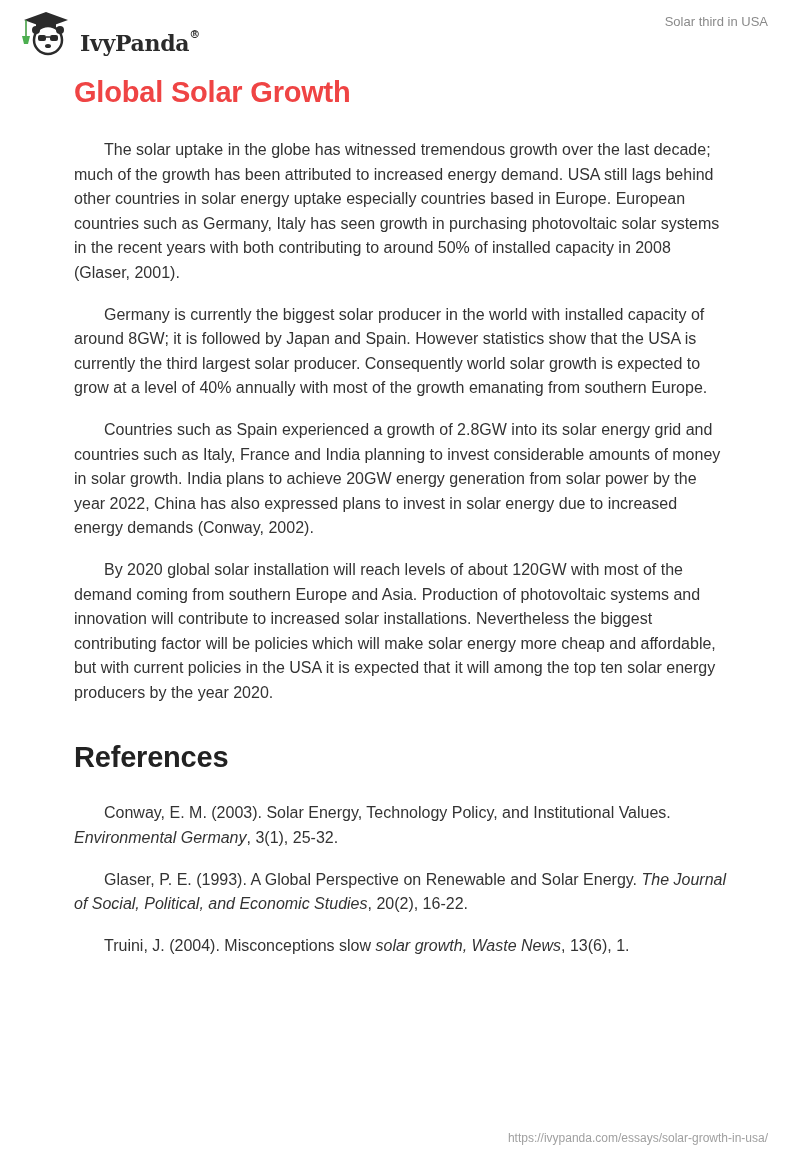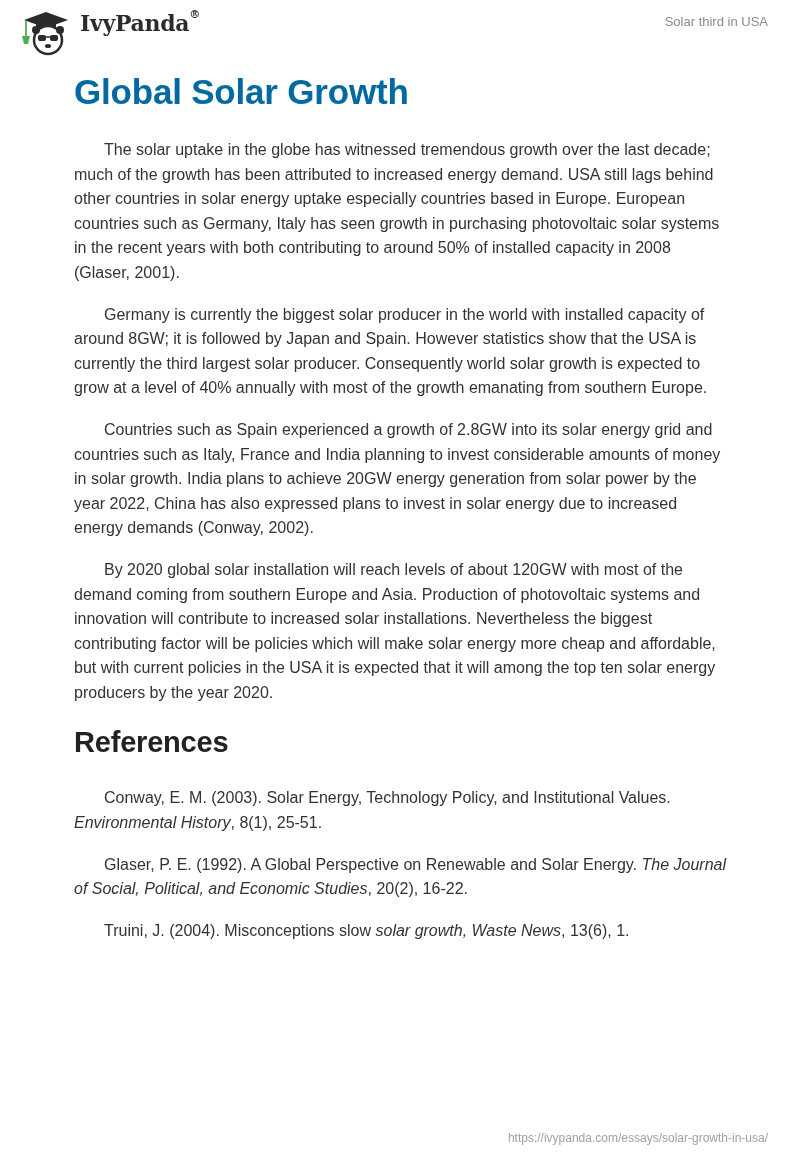--- a/index.html
+++ b/index.html
@@ -1,26 +1,26 @@
 <!DOCTYPE html>
 <html><head>
 <meta charset="utf-8">
 <style>
   html, body { margin: 0; padding: 0; background: #ffffff; }
   body { width: 800px; height: 1160px; position: relative; overflow: hidden;
          font-family: "Liberation Sans", sans-serif; color: #333333; }
   .header { position: absolute; left: 0; top: 0; width: 800px; height: 60px; }
-  .logo { position: absolute; left: 16px; top: 10px; display: flex; align-items: flex-start; }
+  .logo { position: absolute; left: 16px; top: 10px; display: flex; align-items: flex-end; }
   .logo svg { width: 60px; height: 46px; }
   .logo-text { font-family: "DejaVu Serif", serif; font-weight: bold; font-size: 22px; color: #2b2b2b; margin-left: 4px; letter-spacing: -0.3px; }
   .logo-text sup { font-size: 11px; vertical-align: top; position: relative; top: -2px; }
   .running-title { position: absolute; right: 32px; top: 14px; font-size: 13px; color: #8a8a8a; }
   .content { position: absolute; left: 74px; top: 72px; width: 660px; }
-  h1 { font-size: 35px; font-weight: bold; color: #0369a1; margin: 0 0 26px 0; line-height: 40px; letter-spacing: -0.2px; }
-  h2 { font-size: 29px; font-weight: bold; color: #222222; margin: 17px 0 24px 0; line-height: 40px; letter-spacing: -0.2px; }
+  h1 { font-size: 29px; font-weight: bold; color: #ef4444; margin: 0 0 26px 0; line-height: 40px; letter-spacing: -0.2px; }
+  h2 { font-size: 29px; font-weight: bold; color: #222222; margin: 32px 0 24px 0; line-height: 40px; letter-spacing: -0.2px; }
   p { font-size: 16px; line-height: 24.6px; margin: 0 8px 17px 0; text-indent: 30px; color: #333333; }
   p.ref { margin-bottom: 17px; }
   .footer-url { position: absolute; right: 32px; top: 1131px; font-size: 12px; color: #a0a0a0; }
 </style>
 </head>
 <body>
 
 <div class="header">
   <div class="logo">
     <svg viewBox="0 0 60 46">
@@ -44,18 +44,18 @@
 </div>
 
 <div class="content">
   <h1>Global Solar Growth</h1>
   <p>The solar uptake in the globe has witnessed tremendous growth over the last decade; much of the growth has been attributed to increased energy demand. USA still lags behind other countries in solar energy uptake especially countries based in Europe. European countries such as Germany, Italy has seen growth in purchasing photovoltaic solar systems in the recent years with both contributing to around 50% of installed capacity in 2008 (Glaser, 2001).</p>
   <p>Germany is currently the biggest solar producer in the world with installed capacity of around 8GW; it is followed by Japan and Spain. However statistics show that the USA is currently the third largest solar producer. Consequently world solar growth is expected to grow at a level of 40% annually with most of the growth emanating from southern Europe.</p>
   <p>Countries such as Spain experienced a growth of 2.8GW into its solar energy grid and countries such as Italy, France and India planning to invest considerable amounts of money in solar growth. India plans to achieve 20GW energy generation from solar power by the year 2022, China has also expressed plans to invest in solar energy due to increased energy demands (Conway, 2002).</p>
   <p>By 2020 global solar installation will reach levels of about 120GW with most of the demand coming from southern Europe and Asia. Production of photovoltaic systems and innovation will contribute to increased solar installations. Nevertheless the biggest contributing factor will be policies which will make solar energy more cheap and affordable, but with current policies in the USA it is expected that it will among the top ten solar energy producers by the year 2020.</p>
 
   <h2>References</h2>
-  <p class="ref"><span>Conway, E. M. (2003). Solar Energy, Technology Policy, and Institutional Values. </span><i>Environmental History</i><span>, 8(1), 25-51.</span></p>
-  <p class="ref"><span>Glaser, P. E. (1992). A Global Perspective on Renewable and Solar Energy. </span><i>The Journal of Social, Political, and Economic Studies</i><span>, 20(2), 16-22.</span></p>
+  <p class="ref"><span>Conway, E. M. (2003). Solar Energy, Technology Policy, and Institutional Values. </span><i>Environmental Germany</i><span>, 3(1), 25-32.</span></p>
+  <p class="ref"><span>Glaser, P. E. (1993). A Global Perspective on Renewable and Solar Energy. </span><i>The Journal of Social, Political, and Economic Studies</i><span>, 20(2), 16-22.</span></p>
   <p class="ref"><span>Truini, J. (2004). Misconceptions slow </span><i>solar growth, Waste News</i><span>, 13(6), 1.</span></p>
 </div>
 
 <div class="footer-url">https://ivypanda.com/essays/solar-growth-in-usa/</div>
 
 </body></html>

